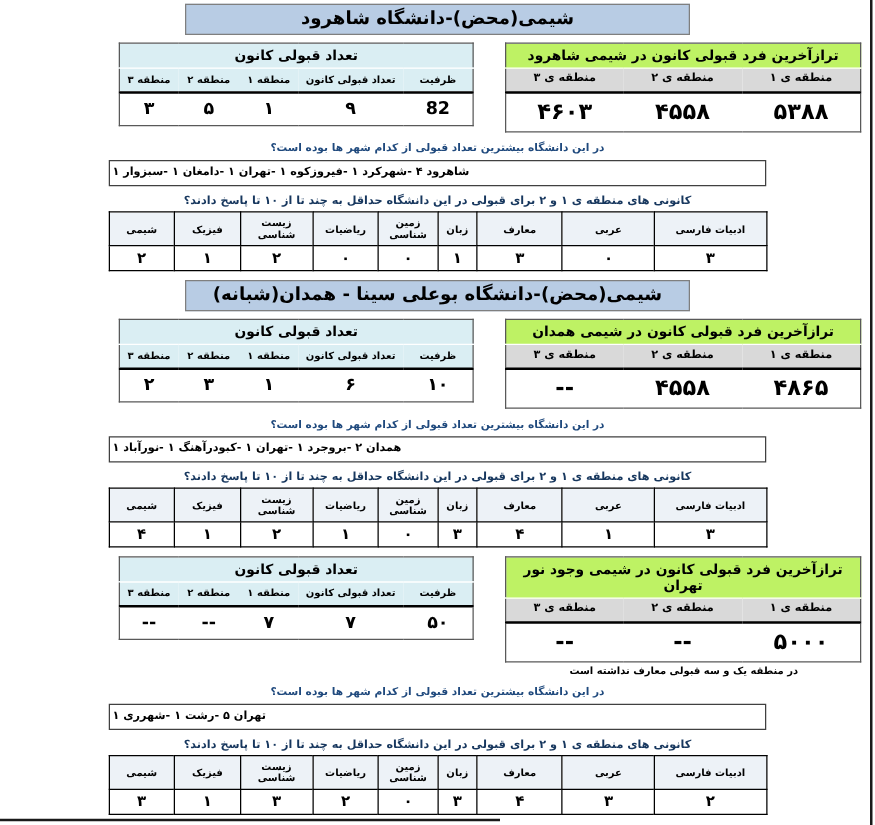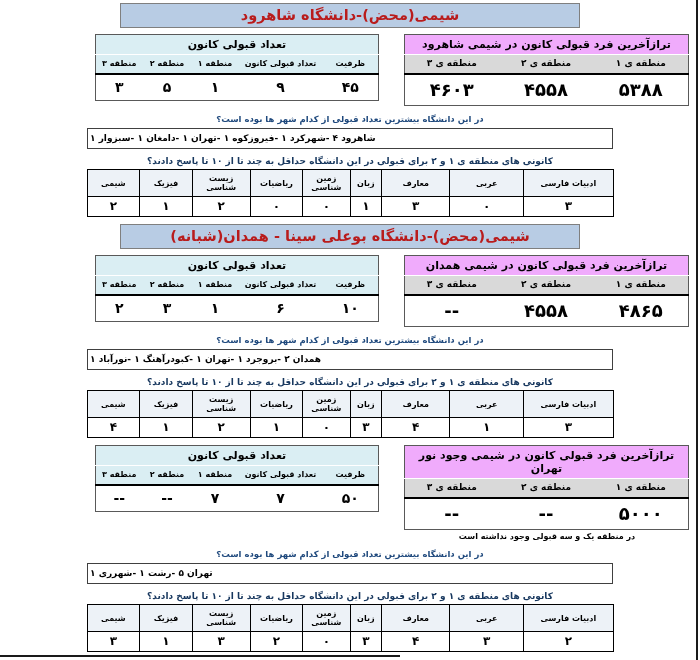--- a/index.html
+++ b/index.html
@@ -11,32 +11,32 @@
     direction: rtl;
     position: relative;
     padding-top: 3px;
     overflow: hidden;
   }
   .page-edge-right { position:absolute; top:0; right:2px; width:2px; height:660px; background:#1a1a1a; }
   .page-edge-bottom { position:absolute; bottom:3px; left:0; width:400px; height:2px; background:#1a1a1a; }
 
   .sec { margin-bottom: 7px; }
   .sec-header {
-    width: 460px; margin: 0 auto 6px auto;
+    width: 404px; margin: 0 auto 6px auto;
     background: #b8cce4; border: 1px solid #7f7f7f;
     text-align: center; font-weight: bold; font-size: 14.5px;
-    padding: 3px 4px 4px 4px; color:#b91c1c;
+    padding: 3px 4px 4px 4px; color:#000000;
   }
   .tables-row { display: flex; gap: 26px; padding-right: 11px; margin-bottom: 8px; align-items: flex-start; }
   table { border-collapse: collapse; table-layout: fixed; }
 
   .score-wrap { width: 284px; }
   .score-table { width: 284px; border: 1px solid #595959; }
   .score-table .t-title {
-    background: #f0abfc; font-size: 11px; font-weight: bold;
+    background: #bef264; font-size: 11px; font-weight: bold;
     text-align: center; padding: 3px 4px; border-bottom: 1px solid #ffffff;
   }
   .score-table .head-row th { background: #d9d9d9; font-size: 9px; font-weight: bold; padding: 3px 2px 5px 2px; text-align: center; }
   .score-table .val-row td { border-top: 2px solid #000; font-size: 18px; font-weight: bold; text-align: center; padding: 4px 2px 5px 2px; }
   .score-note { font-size: 8px; font-weight: bold; text-align: center; margin-top: 2px; color:#000; }
   .score-note:empty { display: none; }
 
   .adm-table { width: 283px; border: 1px solid #595959; }
   .adm-table .t-title {
     background: #daeef3; font-size: 11px; font-weight: bold;
@@ -105,21 +105,21 @@
         <tr class="head-row">
             <th>ظرفیت</th>
             <th>تعداد قبولی کانون</th>
             <th>منطقه ۱</th>
             <th>منطقه ۲</th>
             <th>منطقه ۳</th>
           </tr>
       </thead>
       <tbody>
         <tr class="val-row">
-            <td>۴۵</td>
+            <td>82</td>
             <td>۹</td>
             <td>۱</td>
             <td>۵</td>
             <td>۳</td>
           </tr>
       </tbody>
     </table>
   </div>
   <div class="q-text">در این دانشگاه بیشترین تعداد قبولی از کدام شهر ها بوده است؟</div>
   <div class="city-box">شاهرود ۴  -شهرکرد ۱  -فیروزکوه ۱  -تهران ۱  -دامغان ۱  -سبزوار ۱</div>
@@ -290,21 +290,21 @@
             </tr>
         </thead>
         <tbody>
           <tr class="val-row">
               <td>۵۰۰۰</td>
               <td>--</td>
               <td>--</td>
             </tr>
         </tbody>
       </table>
-      <div class="score-note">در منطقه یک و سه قبولی وجود نداشته است</div>
+      <div class="score-note">در منطقه یک و سه قبولی معارف نداشته است</div>
     </div>
     <table class="adm-table">
       <colgroup>
           <col style="width:56px">
           <col style="width:84px">
           <col style="width:47px">
           <col style="width:49px">
           <col style="width:47px">
         </colgroup>
       <thead>

